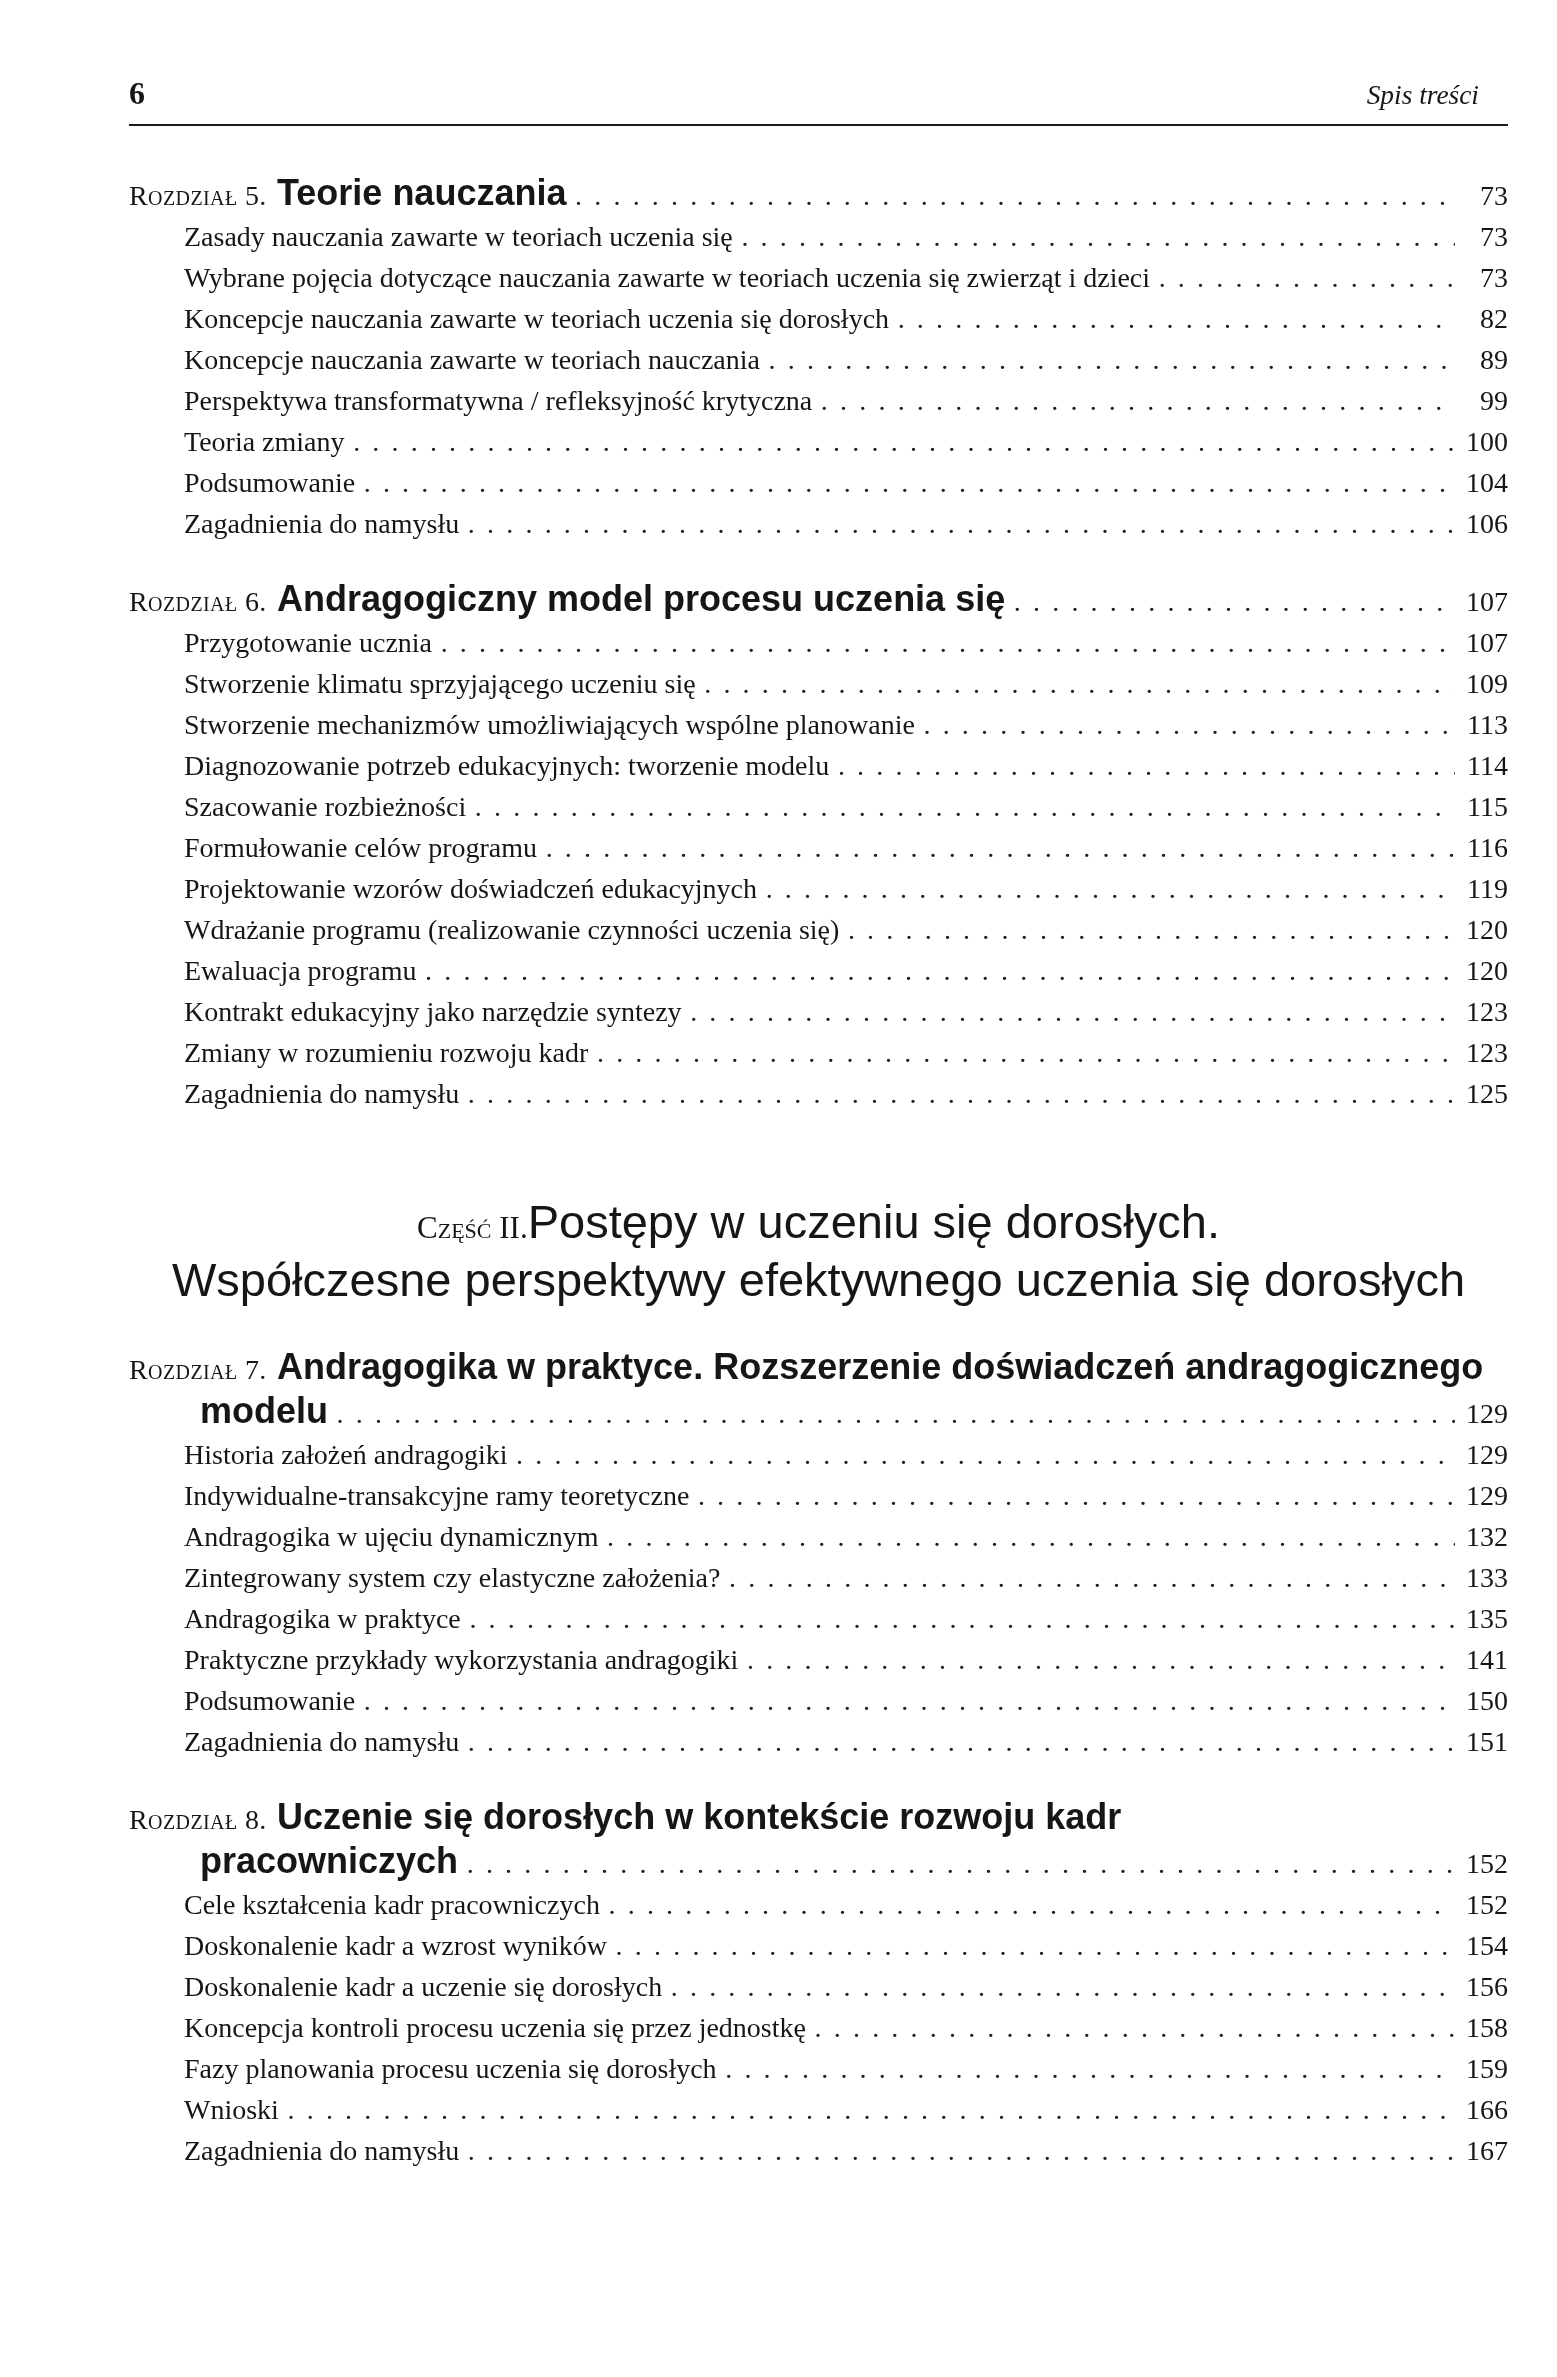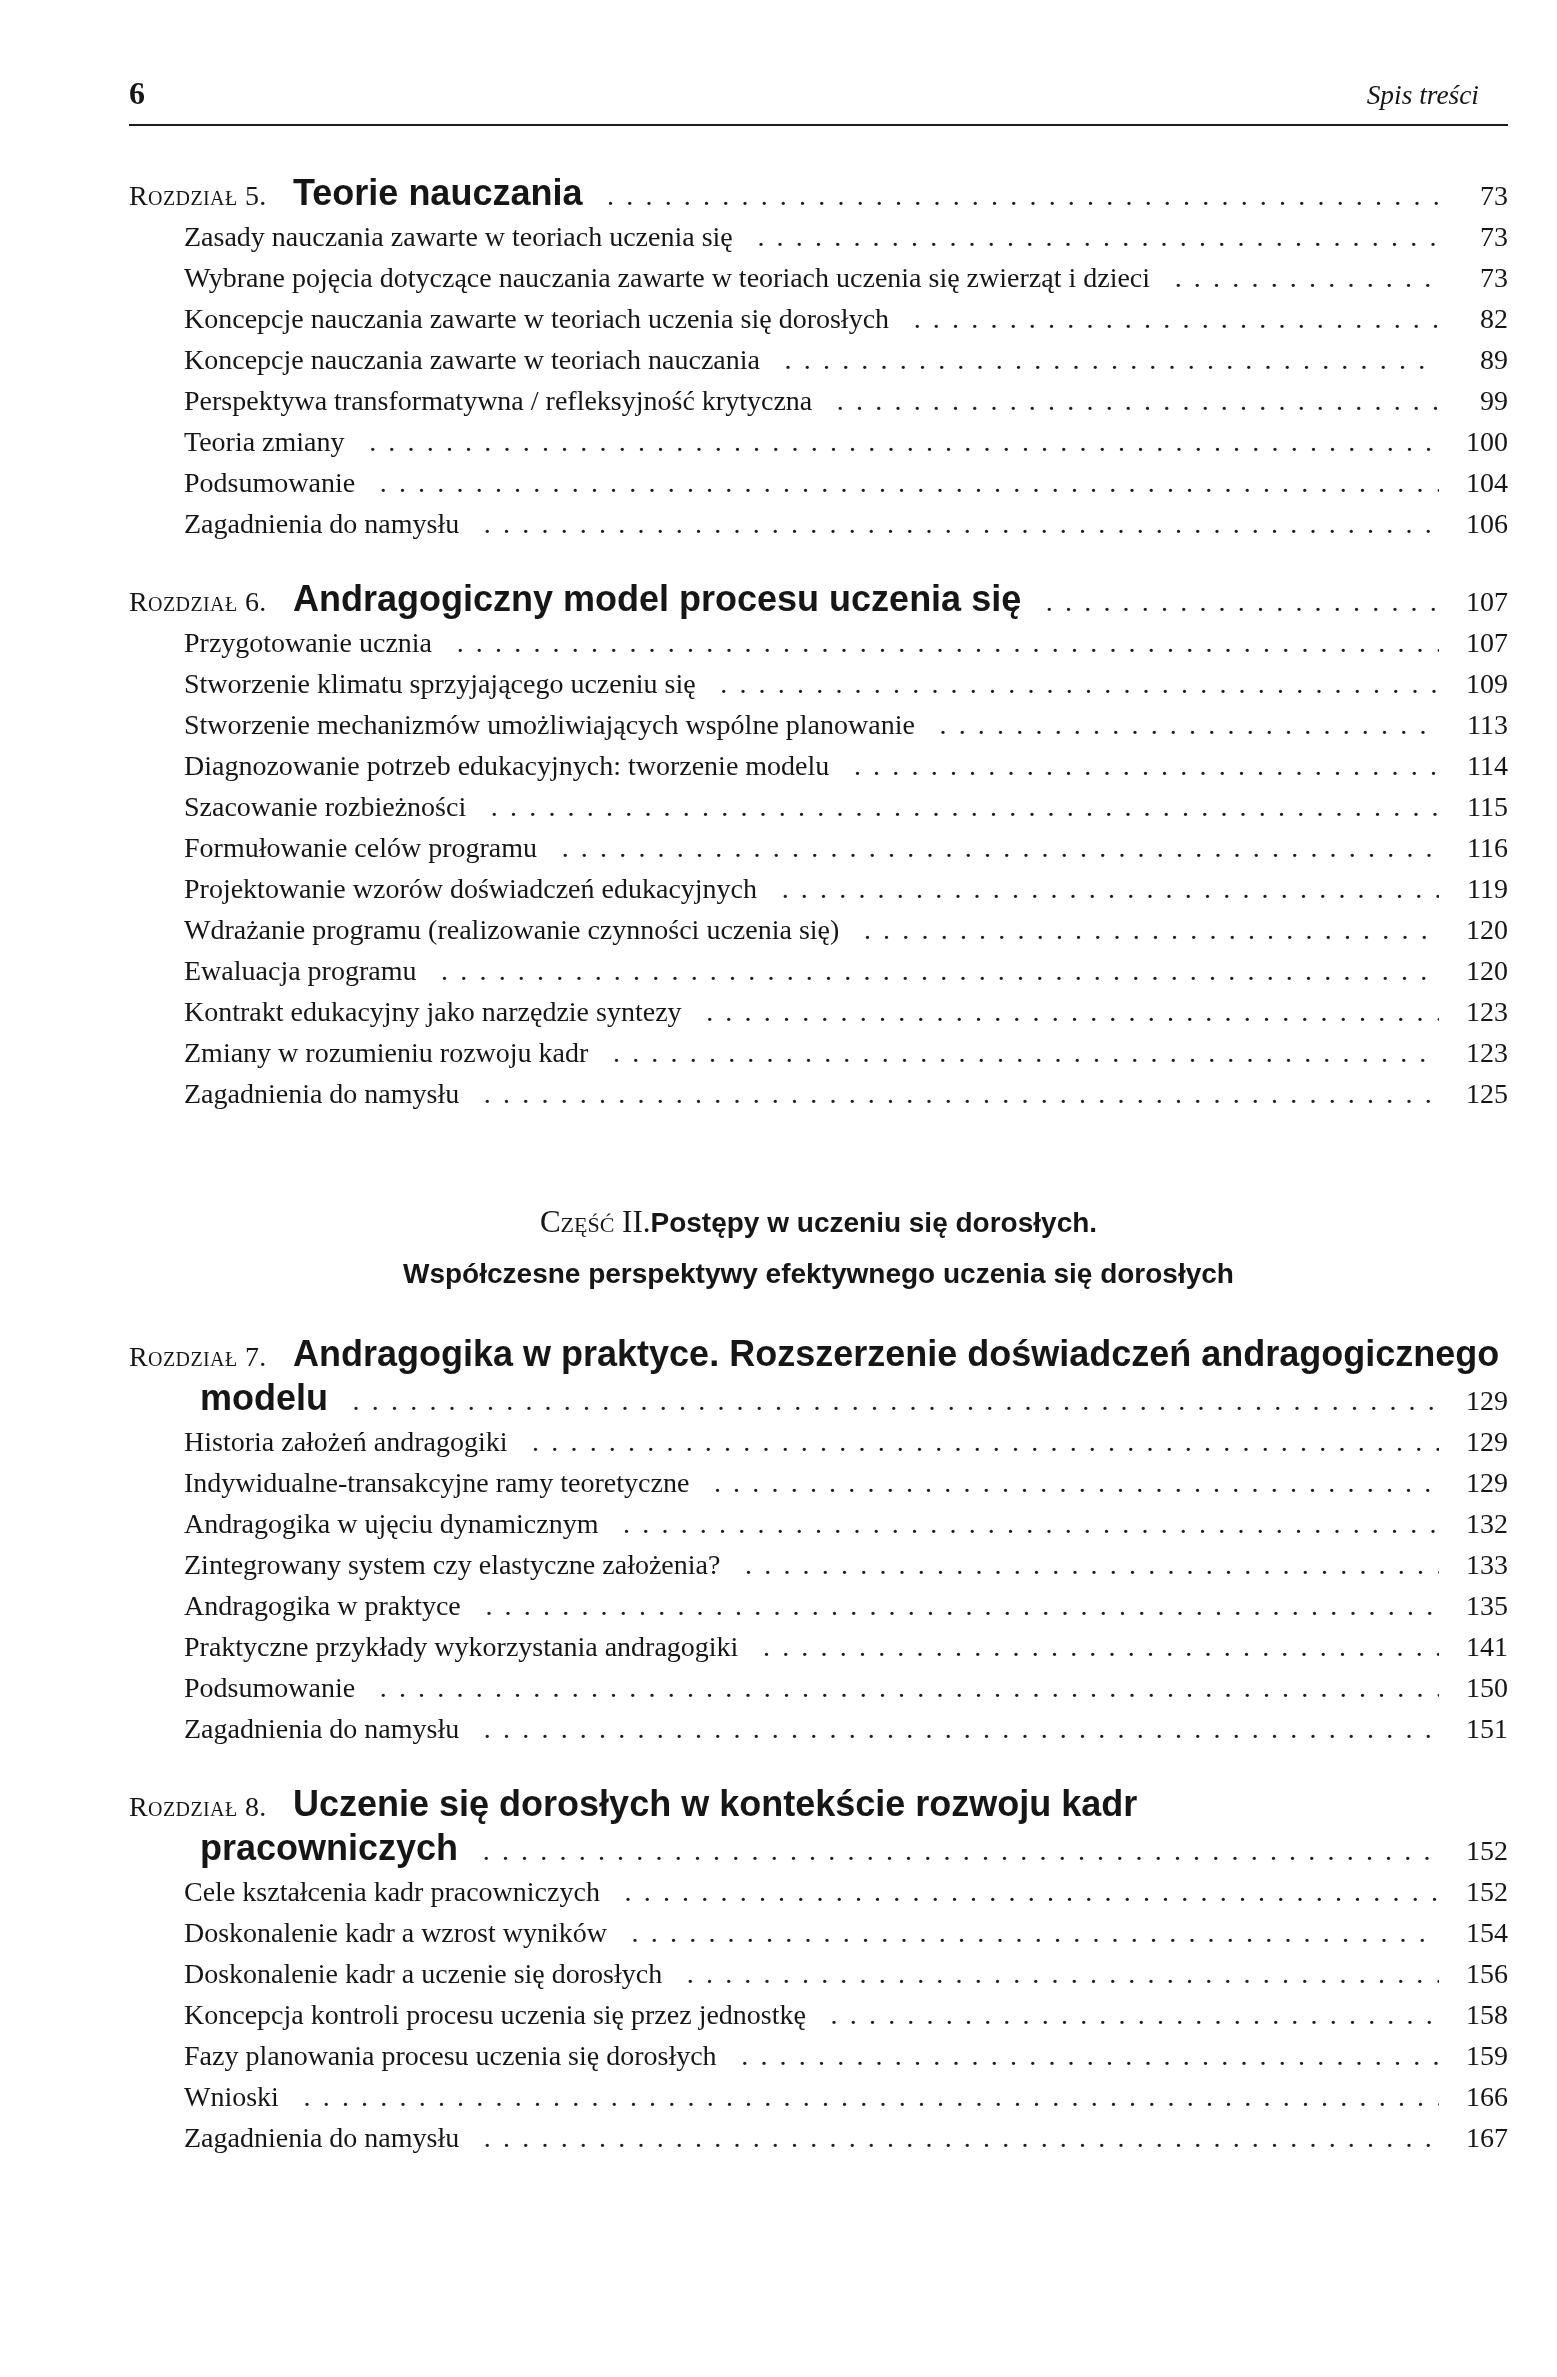--- a/index.html
+++ b/index.html
@@ -20,21 +20,21 @@
     align-items: baseline;
     border-bottom: 2.6px solid #1c1c1c;
     padding-bottom: 12px;
   }
   .page-number { font-weight: 700; font-size: 32px; }
   .running-title { flex: 1; text-align: right; font-style: italic; font-size: 27.4px; }
   .header-spacer { width: 29px; }
 
   
   .toc { margin-top: 46px; font-size: 28px; line-height: 41px; }
-  .row { display: flex; align-items: baseline; gap: 16px; }
+  .row { display: flex; align-items: baseline; }
   .indent { padding-left: 55px; }
 
   .chapter { margin-top: 34px; }
   .chapter:first-child { margin-top: 0; }
   .ch-label { font-variant: small-caps; letter-spacing: 0.4px; white-space: nowrap; }
   .ch-title {
     font-family: "Liberation Sans", sans-serif;
     font-weight: 700;
     font-size: 36px;
     margin-left: 10.3px;
@@ -50,22 +50,22 @@
     margin: 0 5.1px 0 8.6px;
     letter-spacing: 2.6px;
     color: #1c1c1c;
   }
   .pg { min-width: 48px; text-align: right; white-space: nowrap; }
 
   .part { text-align: center; margin: 82px 0 33px; line-height: 51px; }
   .part-label { font-variant: small-caps; font-size: 31px; }
   .part-title {
     font-family: "Liberation Sans", sans-serif;
-    font-weight: 700;
-    font-size: 28px;
+    font-weight: 400;
+    font-size: 47px;
   }
 </style>
 </head>
 <body>
 
 <div class="page">
   <div class="header">
     <span class="page-number">6</span>
     <span class="running-title">Spis treści</span>
     <span class="header-spacer"></span>

